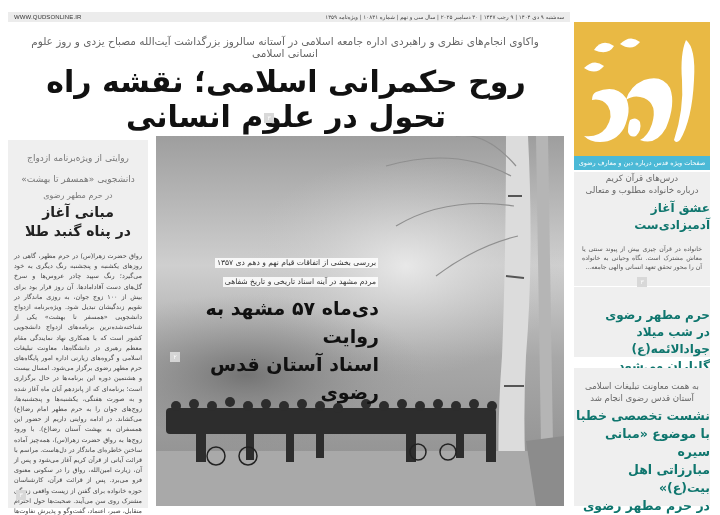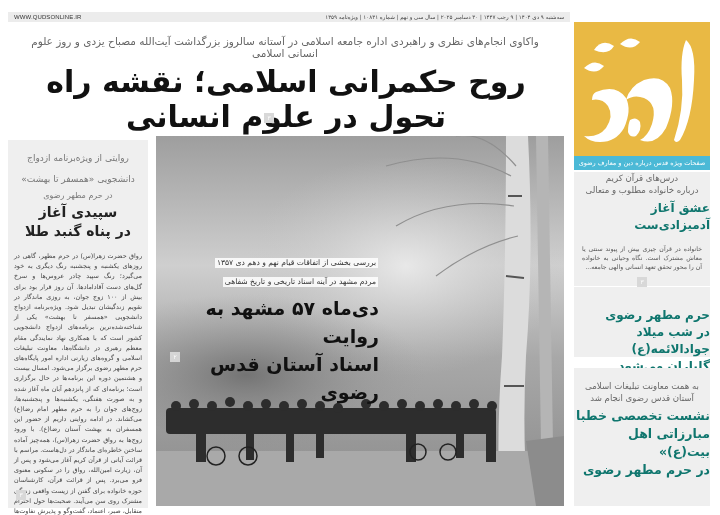--- a/index.html
+++ b/index.html
@@ -116,21 +116,21 @@
 </div>
 
 <div class="kicker">واکاوی انجام‌های نظری و راهبردی اداره جامعه اسلامی در آستانه سالروز بزرگداشت آیت‌الله مصباح یزدی و روز علوم انسانی اسلامی</div>
 <div class="headline">روح حکمرانی اسلامی؛ نقشه راه تحول در علوم انسانی</div>
 <span class="pagebadge hl-badge">۳</span>
 
 <div class="leftcol">
   <div class="sup">روایتی از ویژه‌برنامه ازدواج دانشجویی «همسفر تا بهشت»</div>
   <div class="sup2">در حرم مطهر رضوی</div>
   <div class="title">
-    <div>سپیدی آغاز</div>
+    <div>مبانی آغاز</div>
     <div>در پناه گنبد طلا</div>
   </div>
   <div class="body">رواق حضرت زهرا(س) در حرم مطهر، گاهی در روزهای یکشنبه و پنجشنبه رنگ دیگری به خود می‌گیرد؛ رنگ سپید چادر عروس‌ها و سرخ گل‌های دست آقادامادها. آن روز قرار بود برای بیش از ۱۰۰ زوج جوان، به روزی ماندگار در تقویم زندگیشان تبدیل شود. ویژه‌برنامه ازدواج دانشجویی «همسفر تا بهشت» یکی از شناخته‌شده‌ترین برنامه‌های ازدواج دانشجویی کشور است که با همکاری نهاد نمایندگی مقام معظم رهبری در دانشگاه‌ها، معاونت تبلیغات اسلامی و گروه‌های زیارتی اداره امور پایگاه‌های حرم مطهر رضوی برگزار می‌شود. امسال بیست و هشتمین دوره این برنامه‌ها در حال برگزاری است؛ برنامه‌ای که از پانزدهم آبان ماه آغاز شده و به صورت هفتگی، یکشنبه‌ها و پنجشنبه‌ها، زوج‌های جوان را به حرم مطهر امام رضا(ع) می‌کشاند. در ادامه روایتی داریم از حضور این همسفران به بهشت آستان رضا(ع). با ورود زوج‌ها به رواق حضرت زهرا(س)، همه‌چیز آماده ساختن خاطره‌ای ماندگار در دل‌هاست. مراسم با قرائت آیاتی از قرآن کریم آغاز می‌شود و پس از آن، زیارت امین‌الله، رواق را در سکوتی معنوی فرو می‌برد. پس از قرائت قرآن، کارشناسان حوزه خانواده برای گفتن از زیست واقعی زندگی مشترک روی سن می‌آیند. صحبت‌ها حول احترام متقابل، صبر، اعتماد، گفت‌وگو و پذیرش تفاوت‌ها می‌چرخد؛ مفاهیمی که شاید بارها شنیده شده‌اند، اما این بار در فضایی گفته می‌شود که مخاطبان زوج‌هایی در آغاز راه مشترک هستند. در ادامه، حجت‌الاسلام رستمی، رئیس نهاد نمایندگی مقام معظم رهبری در دانشگاه‌ها، در سخنانی کوتاه به نقش برنامه‌های فرهنگی در تحکیم بنیان خانواده اشاره و...</div>
   <span class="pagebadge lbadge">۳</span>
 </div>
 
 <div class="photo">
   <svg width="408" height="370" viewBox="0 0 408 370">
     <defs>
       <linearGradient id="sky" x1="0" y1="0" x2="0" y2="1">
@@ -223,18 +223,19 @@
       <div>گلباران می‌شود</div>
     </div>
     <span class="pagebadge rbadge" style="margin-top:3px;">۲</span>
   </div>
 
   <div class="rbox r3">
     <div class="sup">به همت معاونت تبلیغات اسلامی</div>
     <div class="sup">آستان قدس رضوی انجام شد</div>
     <div class="title" style="margin-top:3px;">
       <div>نشست تخصصی خطبا</div>
+      <div>با موضوع «مبانی سیره</div>
       <div>مبارزاتی اهل بیت(ع)»</div>
       <div>در حرم مطهر رضوی</div>
     </div>
 
   </div>
 </div>
 
 </body></html>

